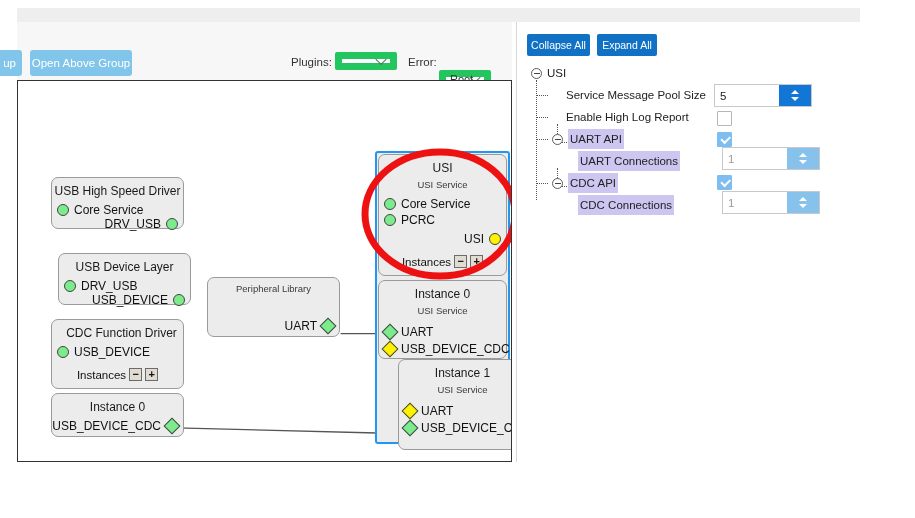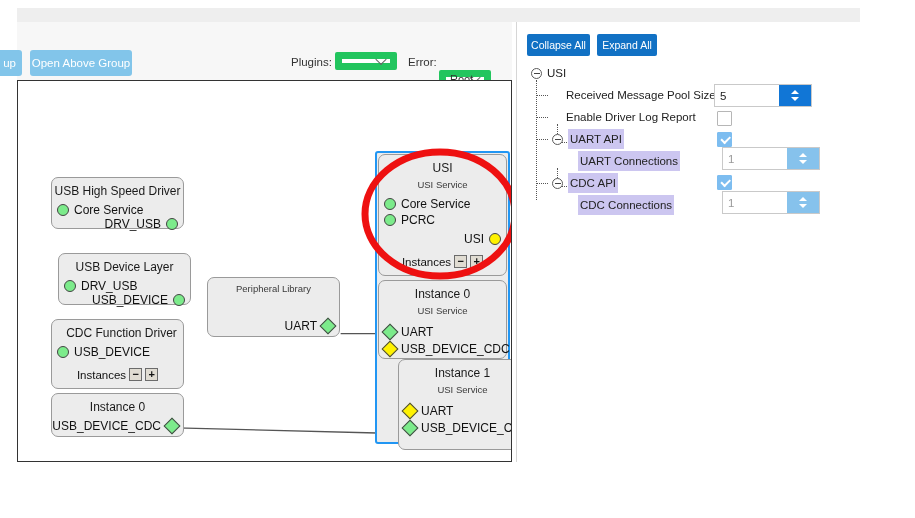--- a/index.html
+++ b/index.html
@@ -299,25 +299,25 @@
     <div class="guide-h" style="left:9px;top:121px;width:12px;"></div>
     <div class="guide-h" style="left:30px;top:80px;width:12px;"></div>
     <div class="guide-h" style="left:30px;top:124px;width:12px;"></div>
 
     <div class="trow" style="padding-left:4px;">
       <span class="toggle"></span>
       <span class="tlabel">USI</span>
     </div>
 
     <div class="trow" style="padding-left:34px;">
-      <span class="tlabel">Received Message Pool Size</span>
+      <span class="tlabel">Service Message Pool Size</span>
     </div>
 
     <div class="trow" style="padding-left:34px;">
-      <span class="tlabel">Enable Driver Log Report</span>
+      <span class="tlabel">Enable High Log Report</span>
     </div>
 
     <div class="trow" style="padding-left:25px;">
       <span class="toggle"></span>
       <span class="tlabel hl">UART API</span>
     </div>
 
     <div class="trow" style="padding-left:46px;">
       <span class="tlabel hl">UART Connections</span>
     </div>

